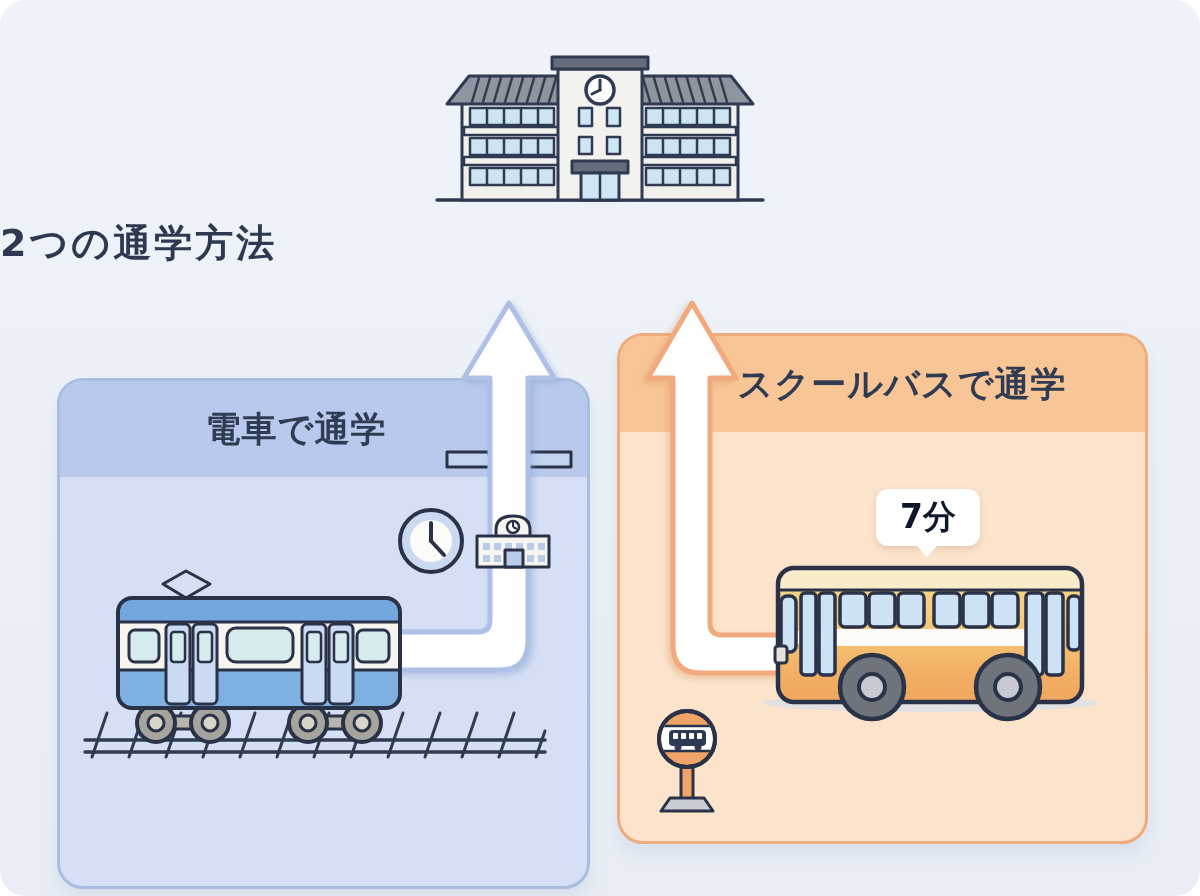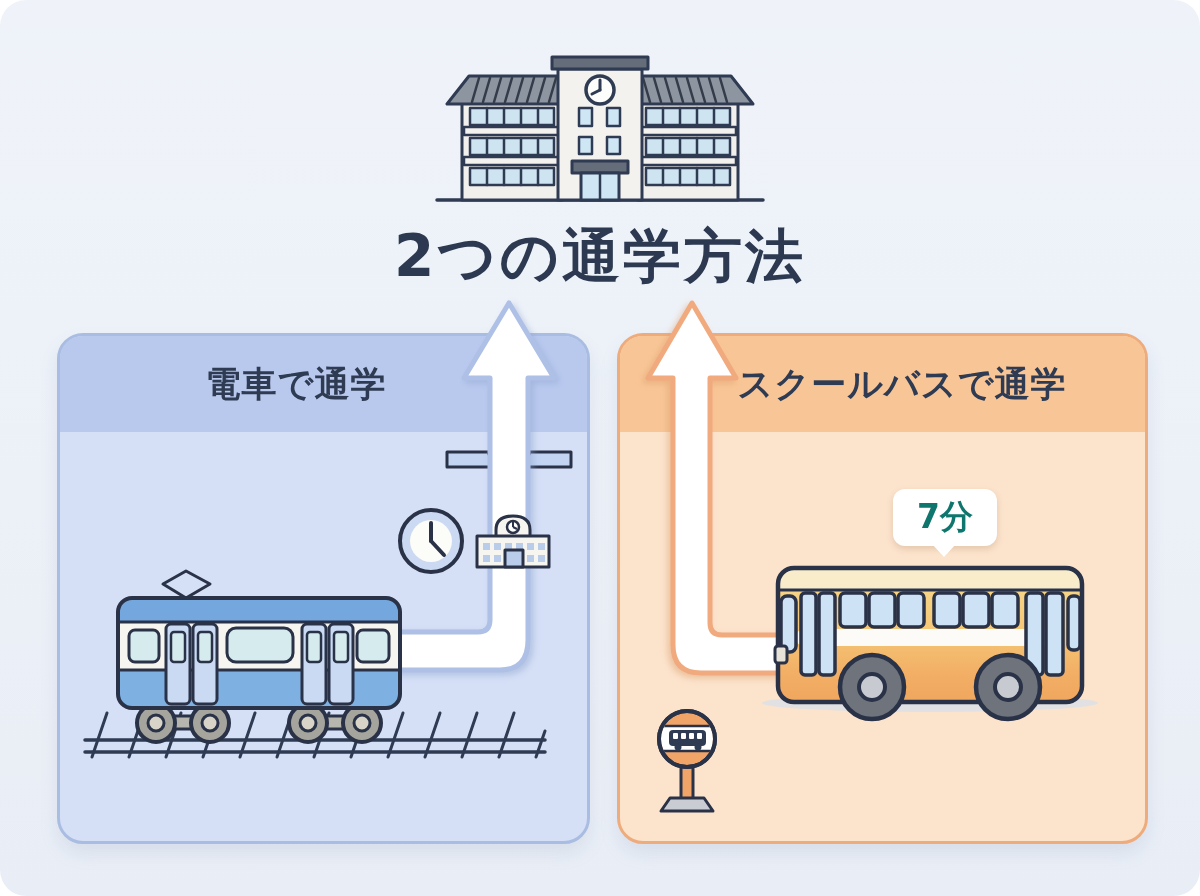--- a/index.html
+++ b/index.html
@@ -3,43 +3,43 @@
 <meta charset="utf-8">
 <style>
   html,body{margin:0;padding:0;background:#ffffff;}
   body{font-family:"DejaVu Sans","Liberation Sans",sans-serif;}
   .canvas{
     position:relative;width:1200px;height:896px;overflow:hidden;
     border-radius:26px;
     background:linear-gradient(180deg,#eff3f9 0%,#ecf1f8 55%,#e9eef6 100%);
   }
   .page-title{
-    position:absolute;left:0;top:218px;width:100%;text-align:center;
-    font-size:58px;font-weight:800;color:#2c3950;letter-spacing:3px;
+    position:absolute;left:0;top:218px;width:100%;
+    font-size:38px;font-weight:800;color:#2c3950;letter-spacing:3px;
   }
   .panel{
     position:absolute;top:333px;height:511px;border-radius:26px;
     box-sizing:border-box;box-shadow:0 10px 18px rgba(100,120,160,.13);
   }
-  .panel.train{left:57px;width:533px;background:#d5dff6;border:3px solid #a9bce2;}
+  .panel.train{left:57px;width:533px;background:#d5dff6;border:3px solid #a9bce2;margin-top:45px;}
   .panel.bus{left:617px;width:531px;background:#fce3cc;border:3px solid #eeac7c;}
   .panel-header{
     height:96px;border-radius:22px 22px 0 0;
     display:flex;align-items:center;justify-content:center;
     font-weight:700;font-size:35px;color:#2e3b52;letter-spacing:1px;
   }
   .panel.train .panel-header{background:#b9c9ee;padding-right:55px;}
   .panel.bus .panel-header{background:#f8c596;padding-left:39px;}
   svg.overlay{position:absolute;left:0;top:0;pointer-events:none;}
   .bubble{
     position:absolute;left:876px;top:489px;width:104px;height:57px;
     background:#ffffff;border-radius:12px;
     box-shadow:0 3px 6px rgba(160,120,80,.25);
     display:flex;align-items:center;justify-content:center;
-    font-size:33px;font-weight:700;color:#0f766e;margin-left:17px;
+    font-size:33px;font-weight:700;color:#0f172a;
   }
   .bubble::after{
     content:"";position:absolute;left:40px;bottom:-11px;width:0;height:0;
     border-left:11px solid transparent;border-right:11px solid transparent;
     border-top:12px solid #ffffff;
   }
 </style>
 </head>
 <body>
 

